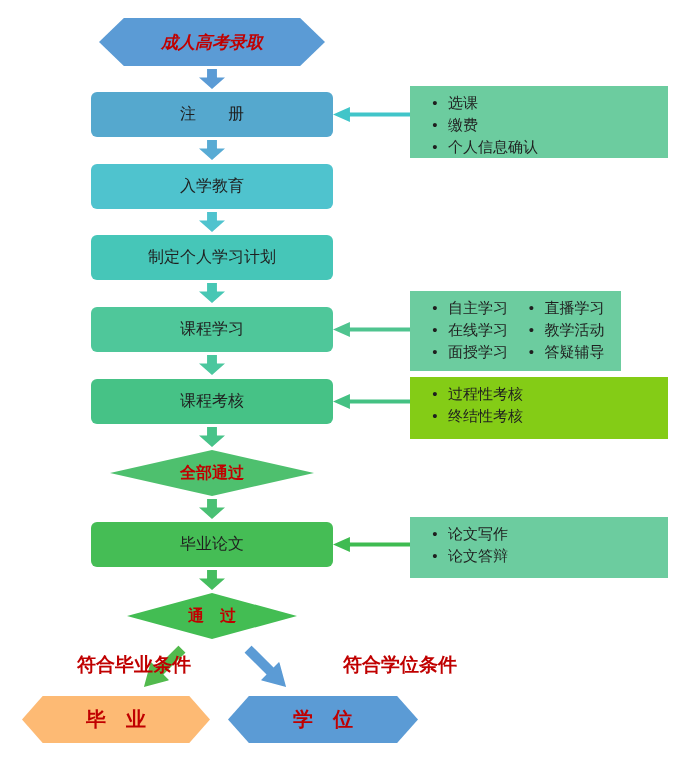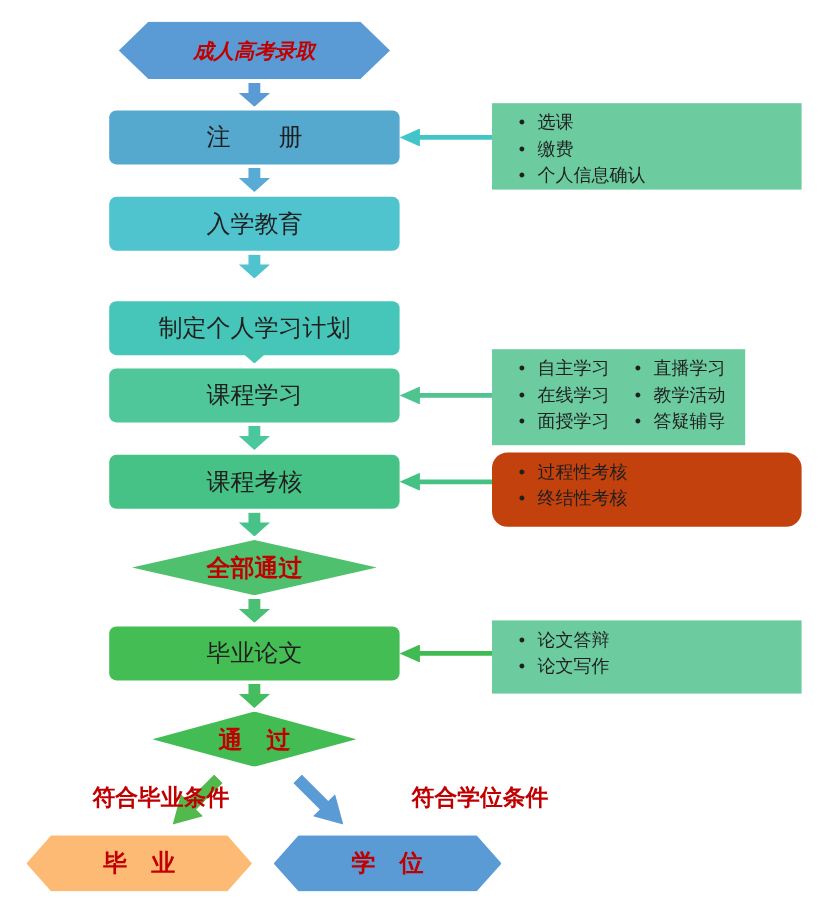--- a/index.html
+++ b/index.html
@@ -1,20 +1,20 @@
 <!DOCTYPE html>
 <html style="--red: #C00000; --ink: #1F1F1F;"><head>
 <meta charset="utf-8">
 <style>
   html,body { margin:0; padding:0; background:#ffffff; font-family:"Liberation Sans", sans-serif; }
   #canvas { position:relative; width:693px; height:760px; background:#fff; overflow:hidden; }
 
   .node {
     position:absolute; display:flex; align-items:center; justify-content:center;
-    border-radius:6px; font-size:20px; color:var(--ink); text-align:center;
+    border-radius:6px; font-size:16px; color:var(--ink); text-align:center;
   }
   .hexagon { clip-path:polygon(11% 0, 89% 0, 100% 50%, 89% 100%, 11% 100%, 0 50%); border-radius:0; }
   .diamond { clip-path:polygon(50% 0, 100% 50%, 50% 100%, 0 50%); border-radius:0; }
   .red-text { color:var(--red); font-weight:bold; }
 
   .down-arrow {
     position:absolute; width:26px; height:20px;
     clip-path:polygon(31% 0, 69% 0, 69% 42%, 100% 42%, 50% 100%, 0 42%, 31% 42%);
   }
   .side-arrow {
@@ -47,21 +47,21 @@
   <div class="down-arrow" style="left: 199px; top: 69px; background: rgb(91, 155, 213);"></div>
 
   <div class="node" style="left: 91px; top: 92px; width: 242px; height: 45px; background: rgb(85, 168, 206);">注　　册</div>
 
   <div class="down-arrow" style="left: 199px; top: 140px; background: rgb(88, 171, 212);"></div>
 
   <div class="node" style="left: 91px; top: 164px; width: 242px; height: 45px; background: rgb(79, 195, 206);">入学教育</div>
 
   <div class="down-arrow" style="left: 199px; top: 212px; background: rgb(79, 195, 206);"></div>
 
-  <div class="node" style="left: 91px; top: 235px; width: 242px; height: 45px; background: rgb(70, 198, 184); margin-top: 16px;">制定个人学习计划</div>
+  <div class="node" style="left: 91px; top: 235px; width: 242px; height: 45px; background: rgb(70, 198, 184);">制定个人学习计划</div>
 
   <div class="down-arrow" style="left: 199px; top: 283px; background: rgb(71, 199, 180);"></div>
 
   <div class="node" style="left: 91px; top: 307px; width: 242px; height: 45px; background: rgb(79, 199, 154);">课程学习</div>
 
   <div class="down-arrow" style="left: 199px; top: 355px; background: rgb(75, 199, 158);"></div>
 
   <div class="node" style="left: 91px; top: 379px; width: 242px; height: 45px; background: rgb(70, 194, 134);">课程考核</div>
 
   <div class="down-arrow" style="left: 199px; top: 427px; background: rgb(71, 195, 137);"></div>
@@ -104,28 +104,28 @@
       </ul>
       <ul>
         <li>直播学习</li>
         <li>教学活动</li>
         <li>答疑辅导</li>
       </ul>
     </div>
   </div>
 
   <div class="side-arrow" style="left: 333px; top: 394px; background: rgb(68, 193, 131);"></div>
-  <div class="side-box" style="left: 410px; top: 377px; width: 258px; height: 62px; background: #c2410c; border-radius: 13px;">
+  <div class="side-box" style="left: 410px; top: 377px; width: 258px; height: 62px; background: #84cc16;">
     <ul>
       <li>过程性考核</li>
       <li>终结性考核</li>
     </ul>
   </div>
 
   <div class="side-arrow" style="left: 333px; top: 537px; background: rgb(63, 187, 81);"></div>
   <div class="side-box" style="left: 410px; top: 517px; width: 258px; height: 61px; background: rgb(108, 204, 159);">
     <ul>
+      <li>论文写作</li>
       <li>论文答辩</li>
-      <li>论文写作</li>
     </ul>
   </div>
 
 </div>
 
 </body></html>

